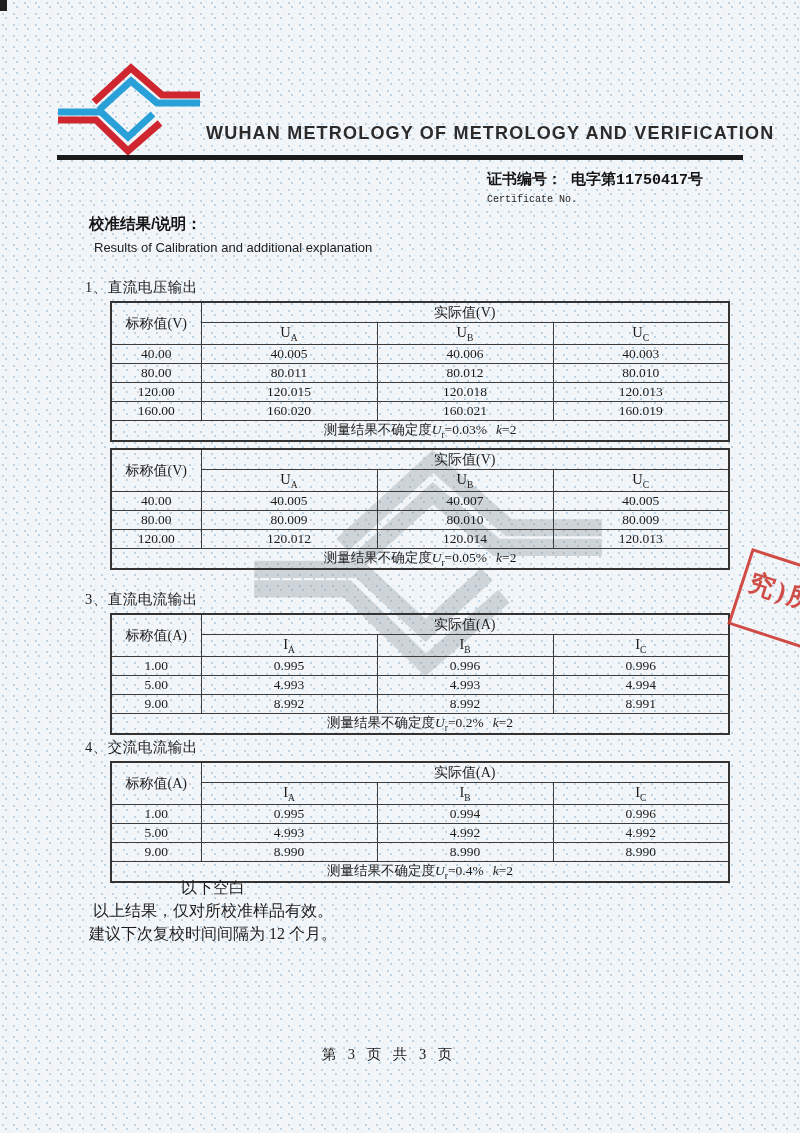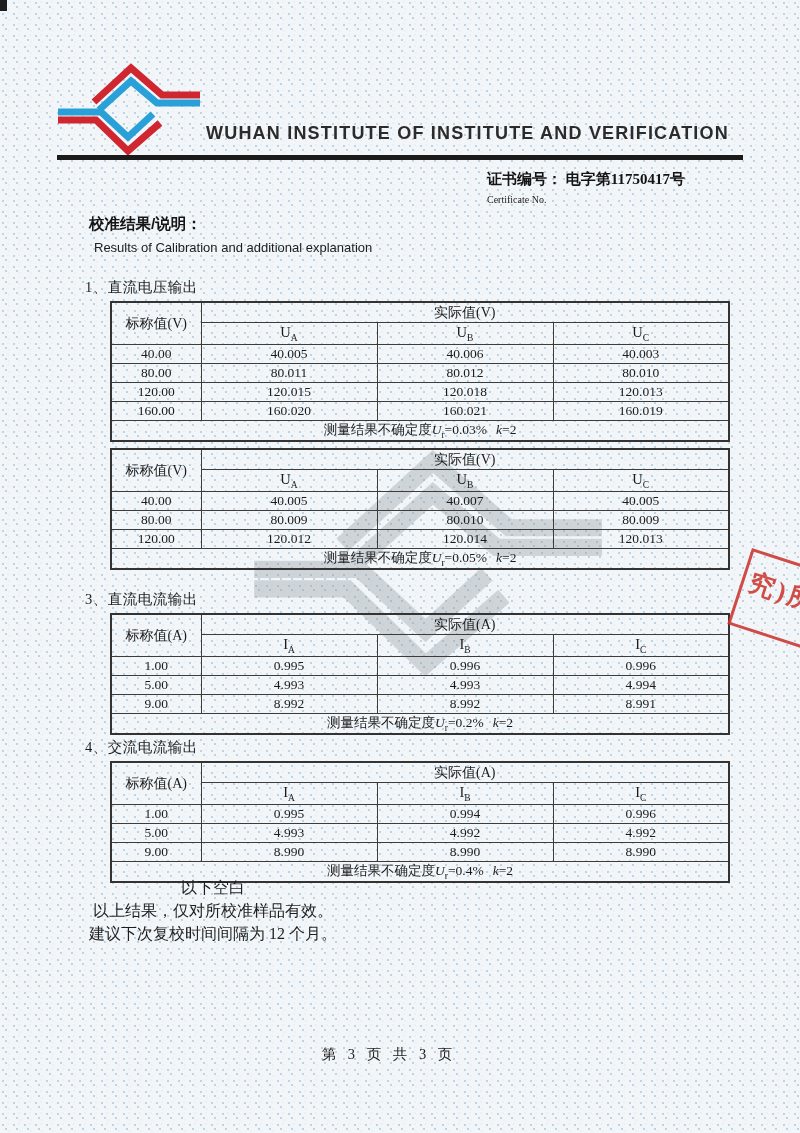--- a/index.html
+++ b/index.html
@@ -17,21 +17,21 @@
     color:#1c1c1c;
   }
   .abs{position:absolute;}
   .corner-artifact{left:0;top:0;width:7px;height:11px;background:#1d1d1d;}
   .logo{left:58px;top:60px;}
   .title-cn{left:204px;top:60px;font-size:45px;font-weight:700;letter-spacing:0px;
     color:#1a1a1a;white-space:nowrap;line-height:1.15;}
   .title-en{left:206px;top:123px;font-family:"Liberation Sans","DejaVu Sans",sans-serif;
     font-size:18px;font-weight:600;letter-spacing:1.2px;color:#2b2b2b;white-space:nowrap;}
   .rule{left:57px;top:155px;width:686px;height:5px;background:#1b1b1b;}
-  .cert{left:487px;top:170px;font-family:Liberation Serif, serif;}
+  .cert{left:487px;top:170px;font-family:Liberation Mono, monospace;}
   .cert-line1{font-size:15px;font-weight:600;color:#141414;white-space:nowrap;}
   .cert-line2{font-size:10px;margin-top:5px;color:#222;}
   .results-title{left:89px;top:214px;font-family:"Liberation Sans","DejaVu Sans",sans-serif;
     font-size:15.5px;font-weight:700;color:#151515;}
   .results-sub{left:94px;top:240px;font-family:"Liberation Sans","DejaVu Sans",sans-serif;
     font-size:13px;color:#202020;}
   .watermark{left:218px;top:442px;opacity:.35;}
   .tsec{left:85px;width:660px;}
   .tsec-1{top:278px;}
   .tsec-2{top:444px;}
@@ -65,21 +65,21 @@
 <div class="page">
 
   <div class="abs corner-artifact"></div>
 
   <svg class="abs logo" width="142" height="98" viewBox="0 0 142 98">
     <polyline points="36,42 73,8 104,35 142,35" fill="none" stroke="#cf2630" stroke-width="7"></polyline>
     <polyline points="41,50 73,21 99,43 142,43" fill="none" stroke="#2aa0d8" stroke-width="7"></polyline>
     <polyline points="0,52 43,52 70,77 95,54" fill="none" stroke="#2aa0d8" stroke-width="7"></polyline>
     <polyline points="0,60 38,60 70,91 102,63" fill="none" stroke="#cf2630" stroke-width="7"></polyline>
   </svg>
-  <div class="abs title-en">WUHAN INSTITUTE OF INSTITUTE AND VERIFICATION</div>
+  <div class="abs title-en">WUHAN METROLOGY OF METROLOGY AND VERIFICATION</div>
   <div class="abs rule"></div>
 
   <div class="abs cert">
     <div class="cert-line1">证书编号：  电字第11750417号</div>
     <div class="cert-line2">Certificate No.</div>
   </div>
 
   <div class="abs results-title">校准结果/说明：</div>
   <div class="abs results-sub">Results of Calibration and additional explanation</div>
 

